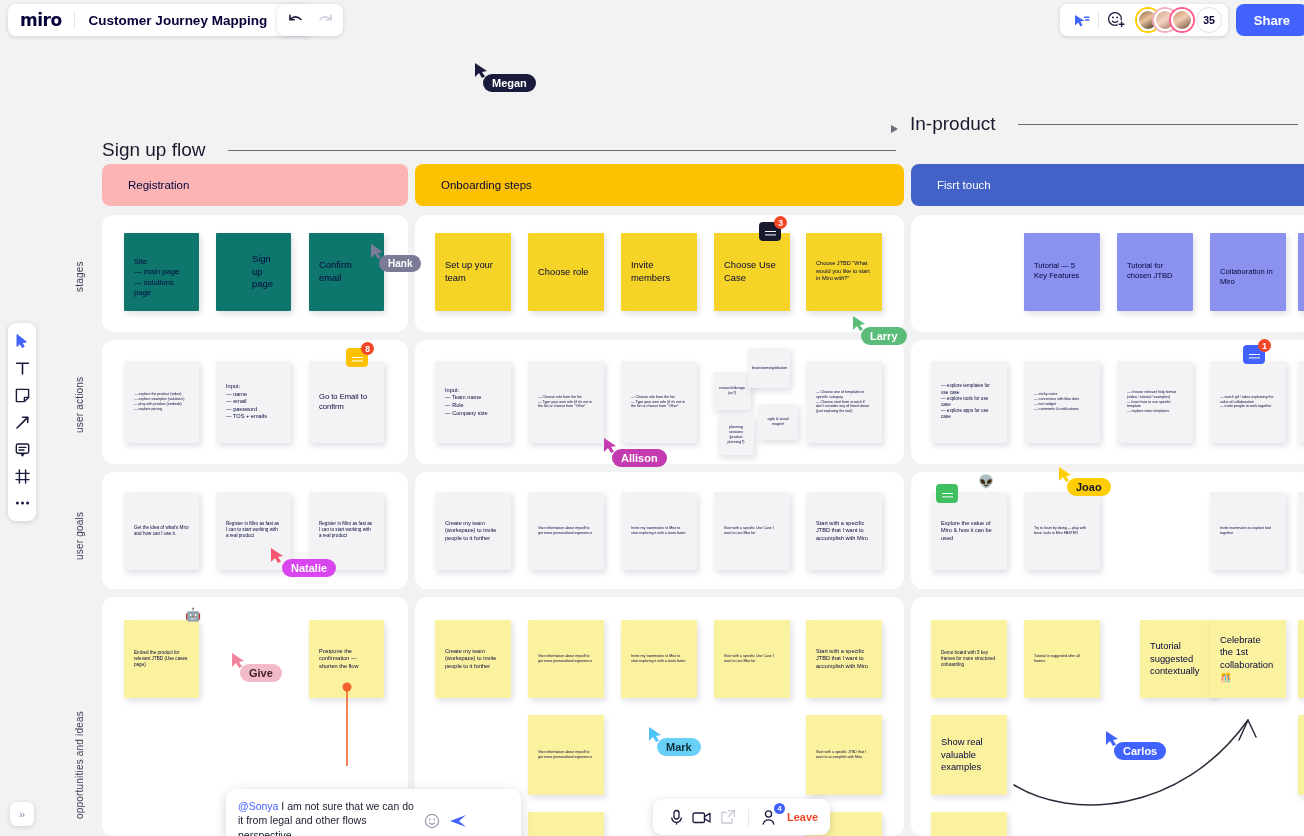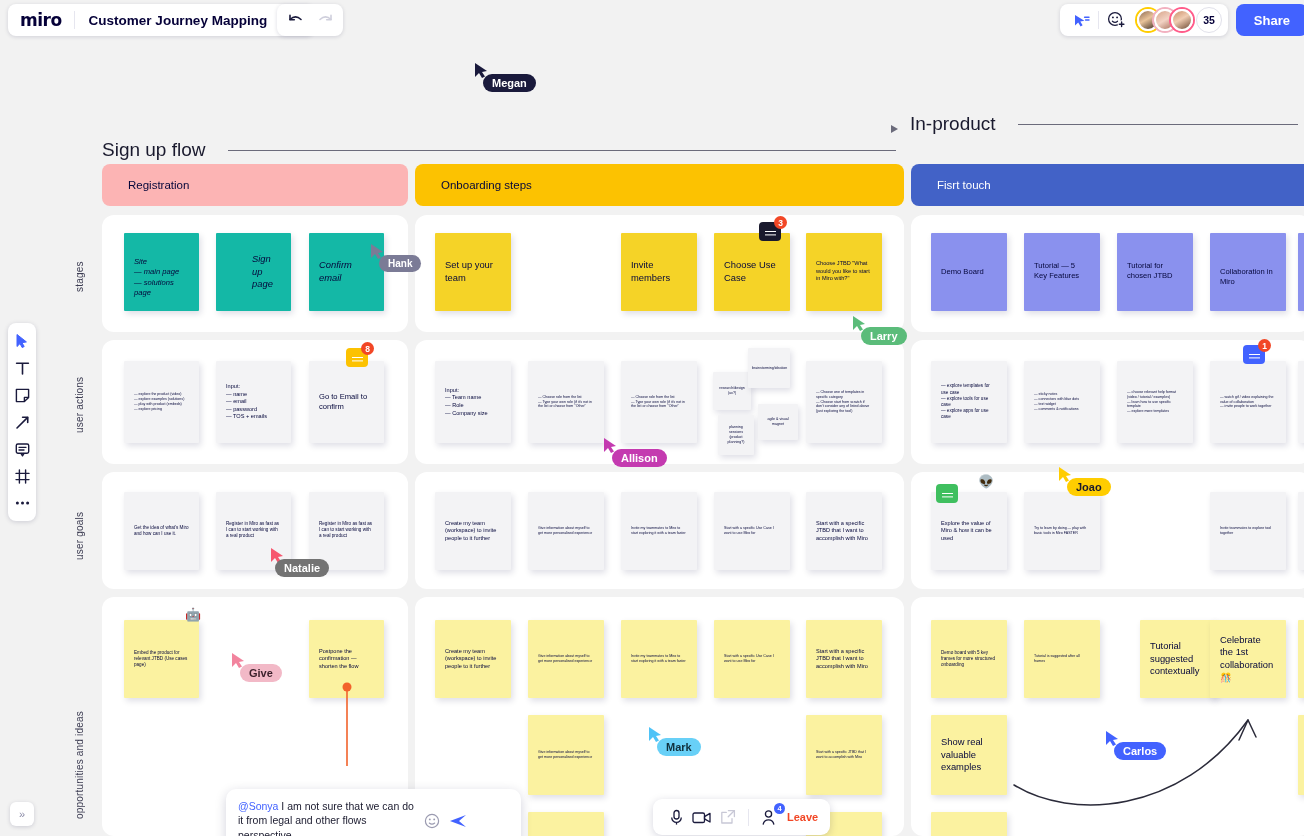--- a/index.html
+++ b/index.html
@@ -109,21 +109,21 @@
 
   
   .note {
     position:absolute; border-radius:1px;
     box-shadow:2px 3px 6px rgba(5,7,59,.13);
     padding:9px 10px; overflow:hidden;
     display:flex; flex-direction:column; justify-content:center;
   }
   .note.top { justify-content:flex-start; }
   .note .txt { line-height:1.35; white-space:pre-line; }
-  .pink { background:#14b8a6;font-style:italic; }
+  .pink { background:#0f766e; }
   .yellow { background:#f5d327; }
   .blue { background:#8a91ee; }
   .grey { background:#f3f3f5; }
   .ylite { background:#fbf2a0; }
 
   .fs-xs .txt { font-size:3.6px; }
   .fs-sm .txt { font-size:4.6px; }
   .fs-md .txt { font-size:5.6px; }
   .fs-lg .txt { font-size:7.6px; }
   .fs-xl .txt { font-size:9.4px; }
@@ -239,33 +239,33 @@
     <div class="note pink fs-xl" style="left:216px; top:233px; width:75px; height:78px;padding-left:36px;">
       <span class="txt">Sign up page</span>
       </div>
     <div class="note pink fs-xl" style="left:309px; top:233px; width:75px; height:78px;">
       <span class="txt">Confirm email</span>
       </div>
 
     <div class="note yellow fs-xl" style="left:435px; top:233px; width:76px; height:78px;">
       <span class="txt">Set up your team</span>
       </div>
+    <div class="note yellow fs-xl" style="left:528px; top:233px; width:76px; height:78px;">
+      <span class="txt">Choose role</span>
+      </div>
     <div class="note yellow fs-xl" style="left:621px; top:233px; width:76px; height:78px;">
       <span class="txt">Invite members</span>
       </div>
     <div class="note yellow fs-xl" style="left:714px; top:233px; width:76px; height:78px;">
       <span class="txt">Choose Use Case</span>
       </div>
     <div class="note yellow fs-md top" style="left:806px; top:233px; width:76px; height:78px;">
       <span class="txt" style="margin-top:18px">Choose JTBD "What would you like to start in Miro with?"</span>
       </div>
 
-    <div class="note blue fs-lg" style="left:931px; top:233px; width:76px; height:78px;">
-      <span class="txt">Demo Board</span>
-      </div>
     <div class="note blue fs-lg top" style="left:1024px; top:233px; width:76px; height:78px;">
       <span class="txt" style="margin-top:19px">Tutorial — 5 Key Features</span>
       </div>
     <div class="note blue fs-lg top" style="left:1117px; top:233px; width:76px; height:78px;">
       <span class="txt" style="margin-top:19px">Tutorial for chosen JTBD</span>
       </div>
     <div class="note blue fs-lg top" style="left:1210px; top:233px; width:76px; height:78px;">
       <span class="txt" style="margin-top:25px">Collaboration in Miro</span>
       </div>
     <div class="note blue" style="left:1298px; top:233px; width:76px; height:78px;"></div>
@@ -488,21 +488,21 @@
     <div class="cursor" style="left:603px; top:437px;">
       <svg class="arrow" width="14" height="17" viewBox="0 0 14 17">
         <path d="M1 1 L1 15 L5 11 L8 16 L11 14.5 L8 10 L13 9 Z" fill="#c43ab0"></path>
         </svg>
       <span class="tag" style="left:9px; top:12px; background:#c43ab0;">Allison</span>
     </div>
     <div class="cursor" style="left:270px; top:547px;">
       <svg class="arrow" width="14" height="17" viewBox="0 0 14 17">
         <path d="M1 1 L1 15 L5 11 L8 16 L11 14.5 L8 10 L13 9 Z" fill="#f7566e"></path>
         </svg>
-      <span class="tag" style="left:5px; top:12px; background:#737373;">Natalie</span>
+      <span class="tag" style="left:12px; top:12px; background:#d946ef;">Natalie</span>
     </div>
     <div class="cursor" style="left:1058px; top:466px;">
       <svg class="arrow" width="14" height="17" viewBox="0 0 14 17">
         <path d="M1 1 L1 15 L5 11 L8 16 L11 14.5 L8 10 L13 9 Z" fill="#ffcd00"></path>
         </svg>
       <span class="tag" style="left:9px; top:12px; background:#ffcd00; color:#1a1a2e;">Joao</span>
     </div>
     <div class="cursor" style="left:231px; top:652px;">
       <svg class="arrow" width="14" height="17" viewBox="0 0 14 17">
         <path d="M1 1 L1 15 L5 11 L8 16 L11 14.5 L8 10 L13 9 Z" fill="#f2849e"></path>

